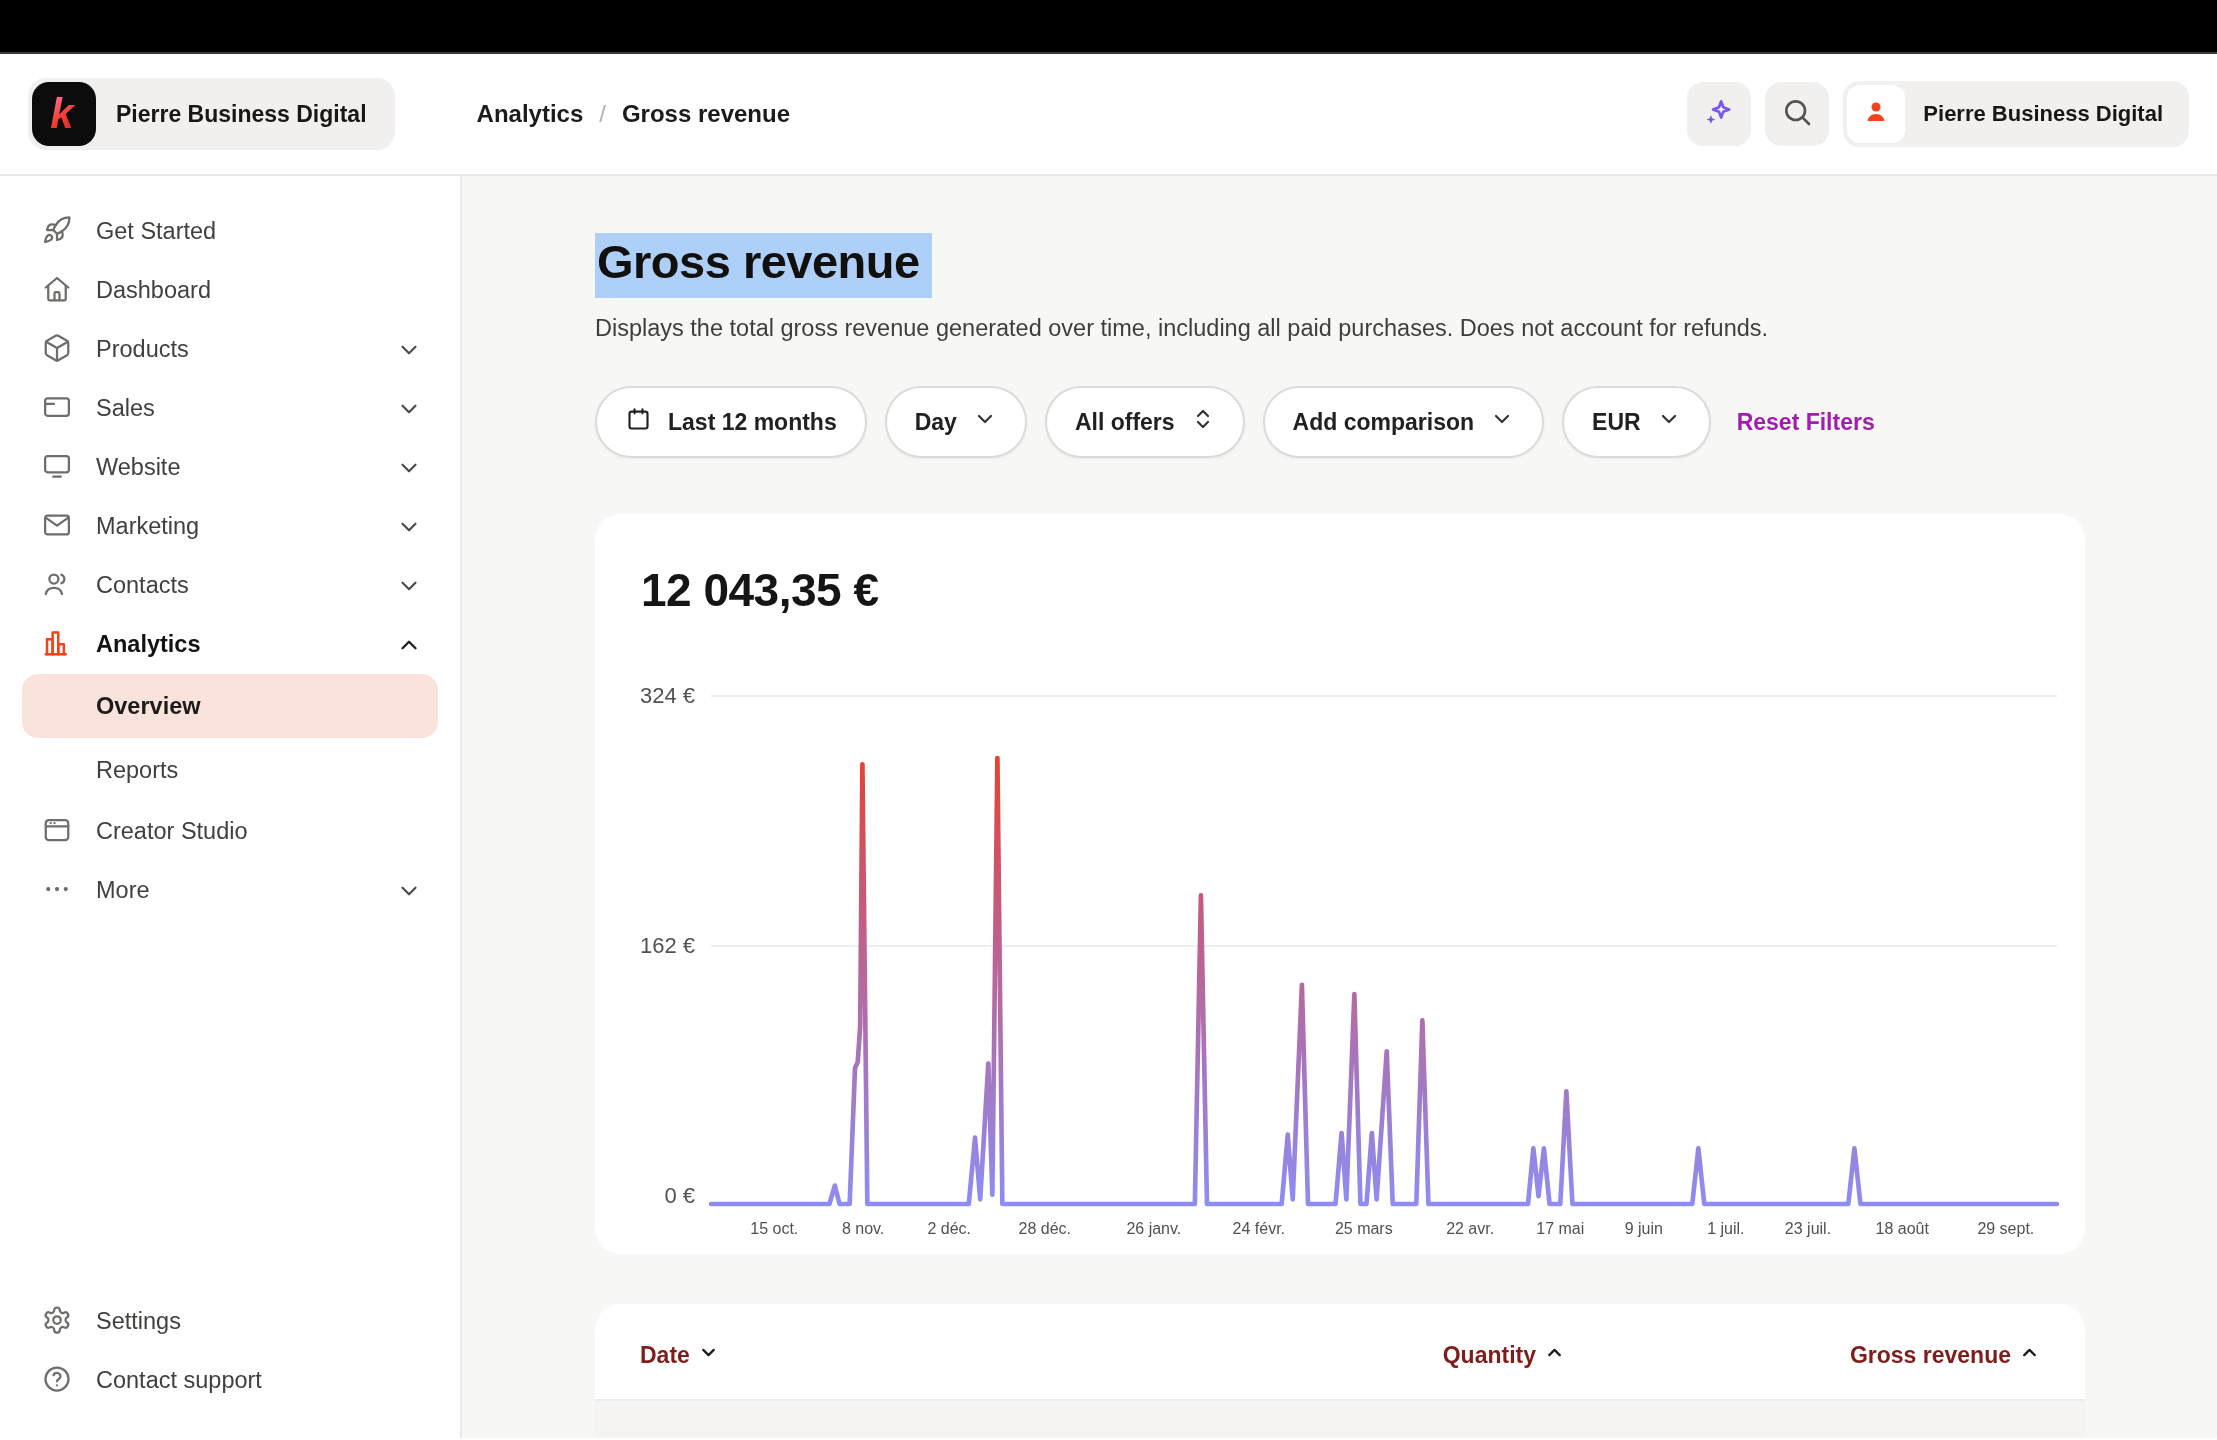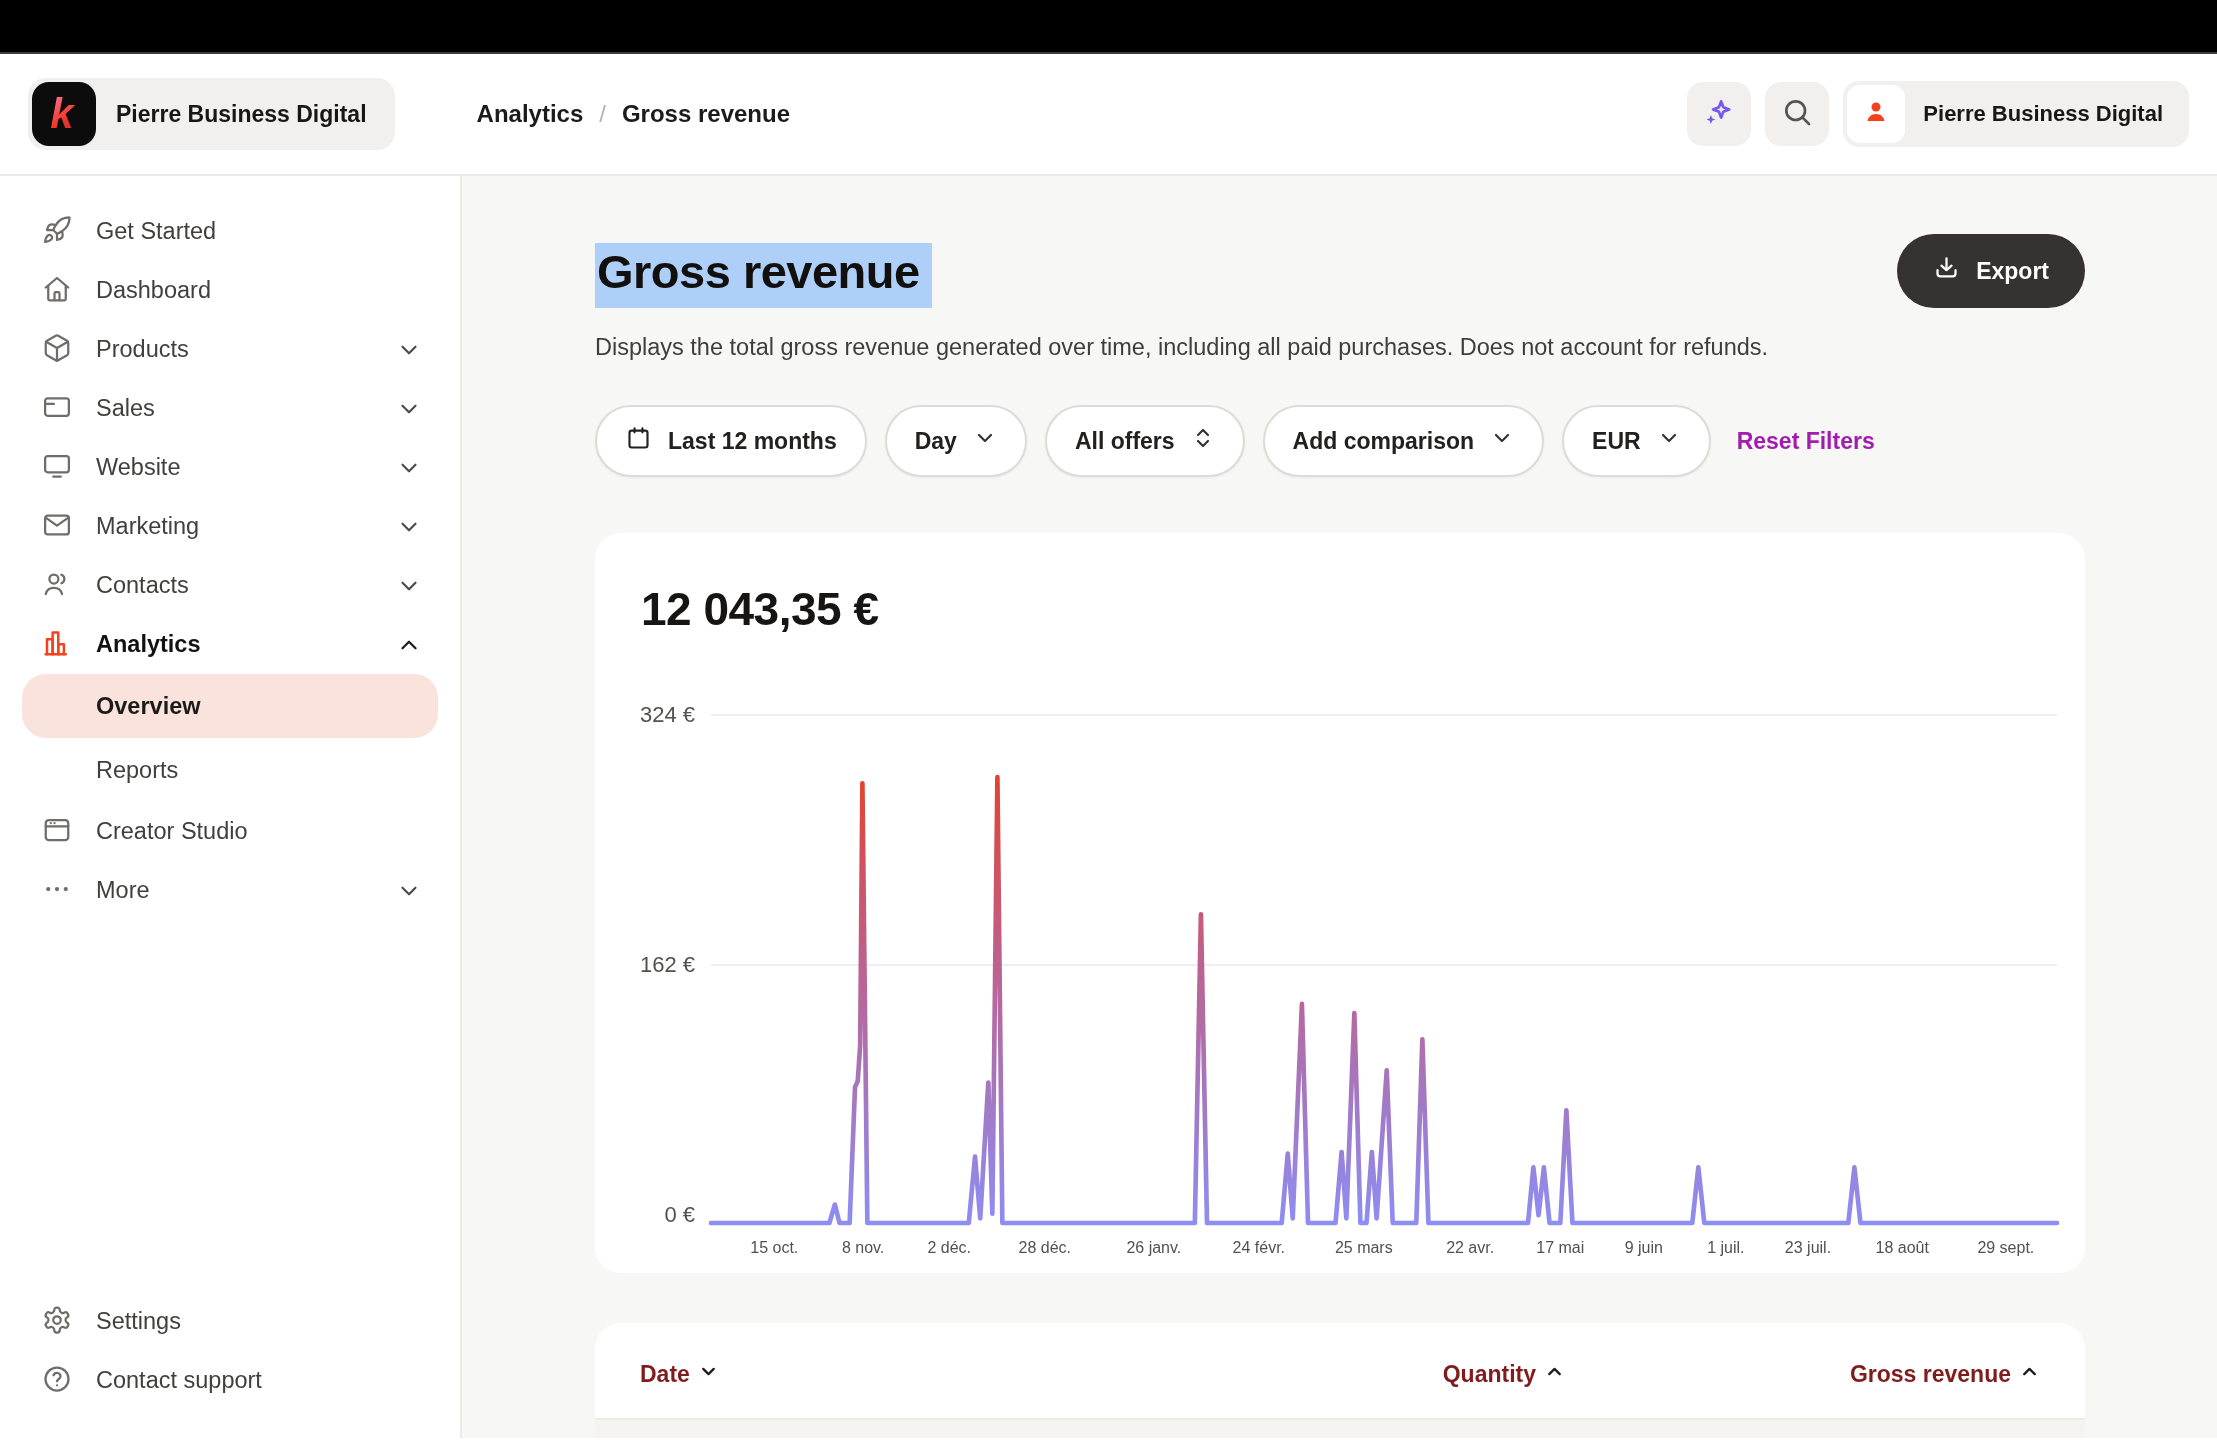--- a/index.html
+++ b/index.html
@@ -34,21 +34,21 @@
 
   
   .body-row { display:flex; height:1262px; }
   .sidebar { width:462px; background:#fff; border-right:2px solid #ebeae7;
     padding:26px 22px 28px 22px; display:flex; flex-direction:column; }
   .side-item { display:flex; align-items:center; height:59px; gap:24px;
     padding:0 16px 0 20px; border-radius:16px; cursor:pointer; }
   .side-item .lbl { font-size:23.5px; font-weight:500; color:#42403d; }
   .side-item.section-active .lbl { font-weight:800; color:#131211; }
   .side-item .chev { margin-left:auto; display:flex; }
-  .side-sub { display:flex; align-items:center; height:64px; border-radius:24px;
+  .side-sub { display:flex; align-items:center; height:64px; border-radius:16px;
     padding-left:74px; cursor:pointer; }
   .side-sub .lbl { font-size:23.5px; font-weight:500; color:#42403d; }
   .side-sub.active { background:#fae3dc; }
   .side-sub.active .lbl { font-weight:700; color:#1c1b19; }
   .side-footer { margin-top:auto; }
   svg.ic { width:30px; height:30px; flex:0 0 auto; }
 
   
   .main { flex:1; background:#f7f7f5; padding:58px 132px 0 133px; overflow:hidden; }
   .title-row { display:flex; align-items:center; justify-content:space-between; }
@@ -295,28 +295,20 @@
             </svg></span>
         <span class="lbl">Contact support</span>
       </div>
     </div>
   </aside>
 
   <main class="main">
 
     <div class="title-row">
       <h1 class="page-title"><span class="hl">Gross revenue</span></h1>
-      <button class="export-btn">
-        <span><svg width="27" height="27" viewBox="0 0 24 24" fill="none" stroke="#fff" stroke-width="2" stroke-linecap="round" stroke-linejoin="round">
-              <path d="M12 3v10"></path>
-              <path d="m7.5 9.5 4.5 4 4.5-4"></path>
-              <path d="M4 14.5v3a2.5 2.5 0 0 0 2.5 2.5h11a2.5 2.5 0 0 0 2.5-2.5v-3" transform="translate(0,-1)"></path>
-            </svg></span>
-        <span>Export</span>
-      </button>
     </div>
 
     <p class="page-desc">Displays the total gross revenue generated over time, including all paid purchases. Does not account for refunds.</p>
 
     <div class="filters">
       <div class="pill">
         <span><svg width="27" height="27" viewBox="0 0 24 24" fill="none" stroke="#23211f" stroke-width="1.9" stroke-linecap="round" stroke-linejoin="round">
               <rect x="4" y="5" width="16" height="15" rx="2"></rect>
               <path d="M8.5 3v3.5M15.5 3v3.5"></path>
               <path d="M4 9.5h16" opacity=".0"></path>

